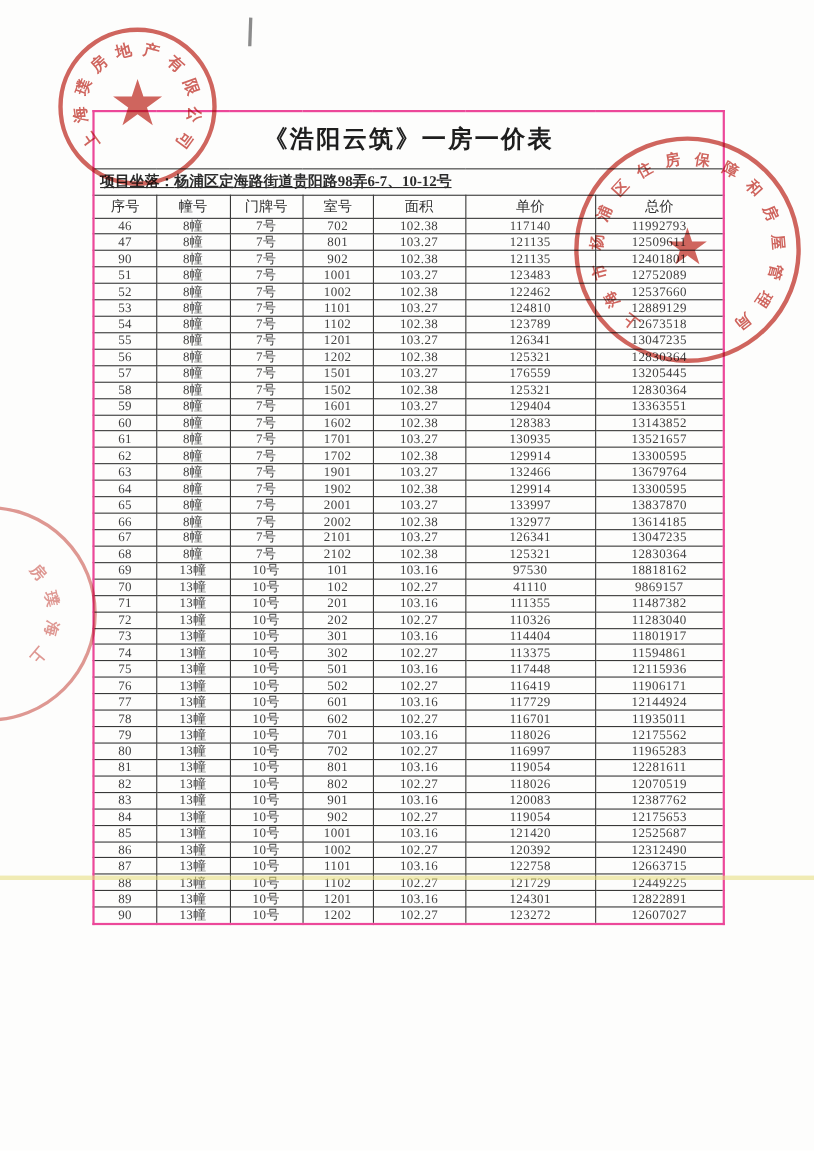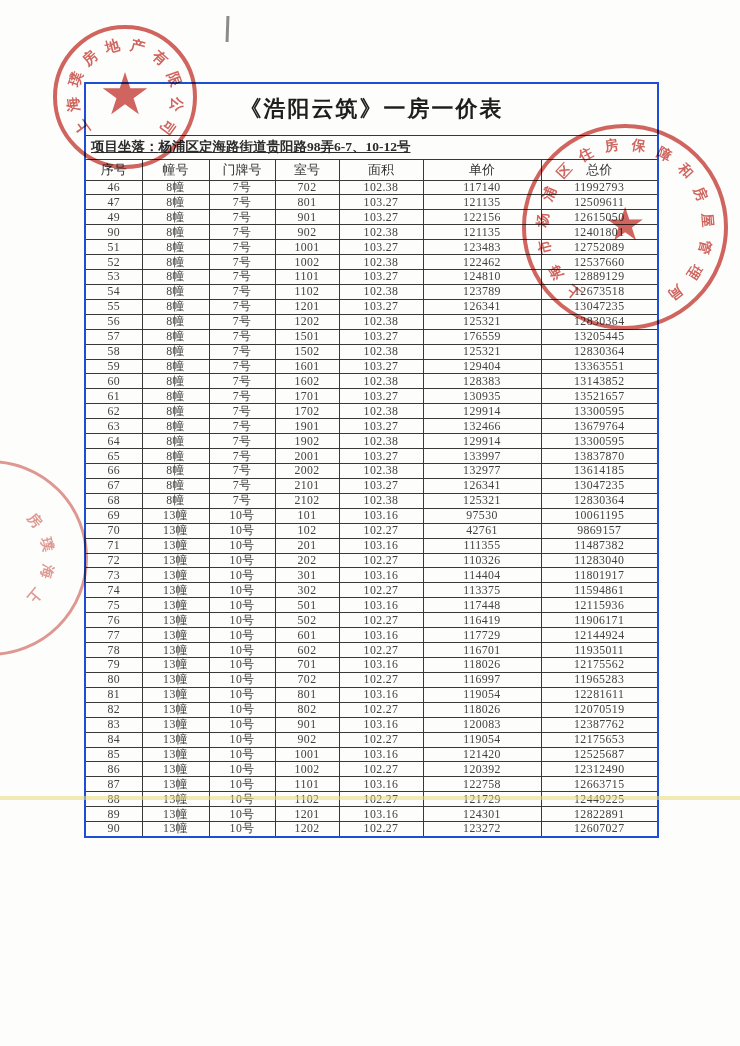--- a/index.html
+++ b/index.html
@@ -13,24 +13,24 @@
   body {
     position:relative;
     background:#fdfdfc;
     overflow:hidden;
     font-family:"Liberation Serif","DejaVu Serif",serif;
   }
   .page { position:absolute; inset:0; }
 
   
   .price-table {
-    position:absolute; left:84px; top:82px; width:573px;
+    position:absolute; left:84px; top:100px; width:573px;
     border-collapse:collapse; table-layout:fixed;
     color:var(--ink);
-    border:2px solid #1d4ed8;
+    border:2px solid #ec4899;
   }
   .price-table th, .price-table td {
     border:1.5px solid var(--border);
     text-align:center; padding:0; overflow:hidden; white-space:nowrap;
   }
   .title-row th {
     height:52px; font-size:22px; font-weight:bold; letter-spacing:2px;
     color:#1e1e1e;
   }
   .loc-row th {
@@ -128,29 +128,20 @@
         <tr>
           <td>47</td>
           <td>8幢</td>
           <td>7号</td>
           <td>801</td>
           <td>103.27</td>
           <td>121135</td>
           <td>12509611</td>
         </tr>
         <tr>
-          <td>49</td>
-          <td>8幢</td>
-          <td>7号</td>
-          <td>901</td>
-          <td>103.27</td>
-          <td>122156</td>
-          <td>12615050</td>
-        </tr>
-        <tr>
           <td>90</td>
           <td>8幢</td>
           <td>7号</td>
           <td>902</td>
           <td>102.38</td>
           <td>121135</td>
           <td>12401801</td>
         </tr>
         <tr>
           <td>51</td>
@@ -314,29 +305,29 @@
           <td>125321</td>
           <td>12830364</td>
         </tr>
         <tr>
           <td>69</td>
           <td>13幢</td>
           <td>10号</td>
           <td>101</td>
           <td>103.16</td>
           <td>97530</td>
-          <td>10061195</td>
+          <td>18818162</td>
         </tr>
         <tr>
           <td>70</td>
           <td>13幢</td>
           <td>10号</td>
           <td>102</td>
           <td>102.27</td>
-          <td>42761</td>
+          <td>41110</td>
           <td>9869157</td>
         </tr>
         <tr>
           <td>71</td>
           <td>13幢</td>
           <td>10号</td>
           <td>201</td>
           <td>103.16</td>
           <td>111355</td>
           <td>11487382</td>

